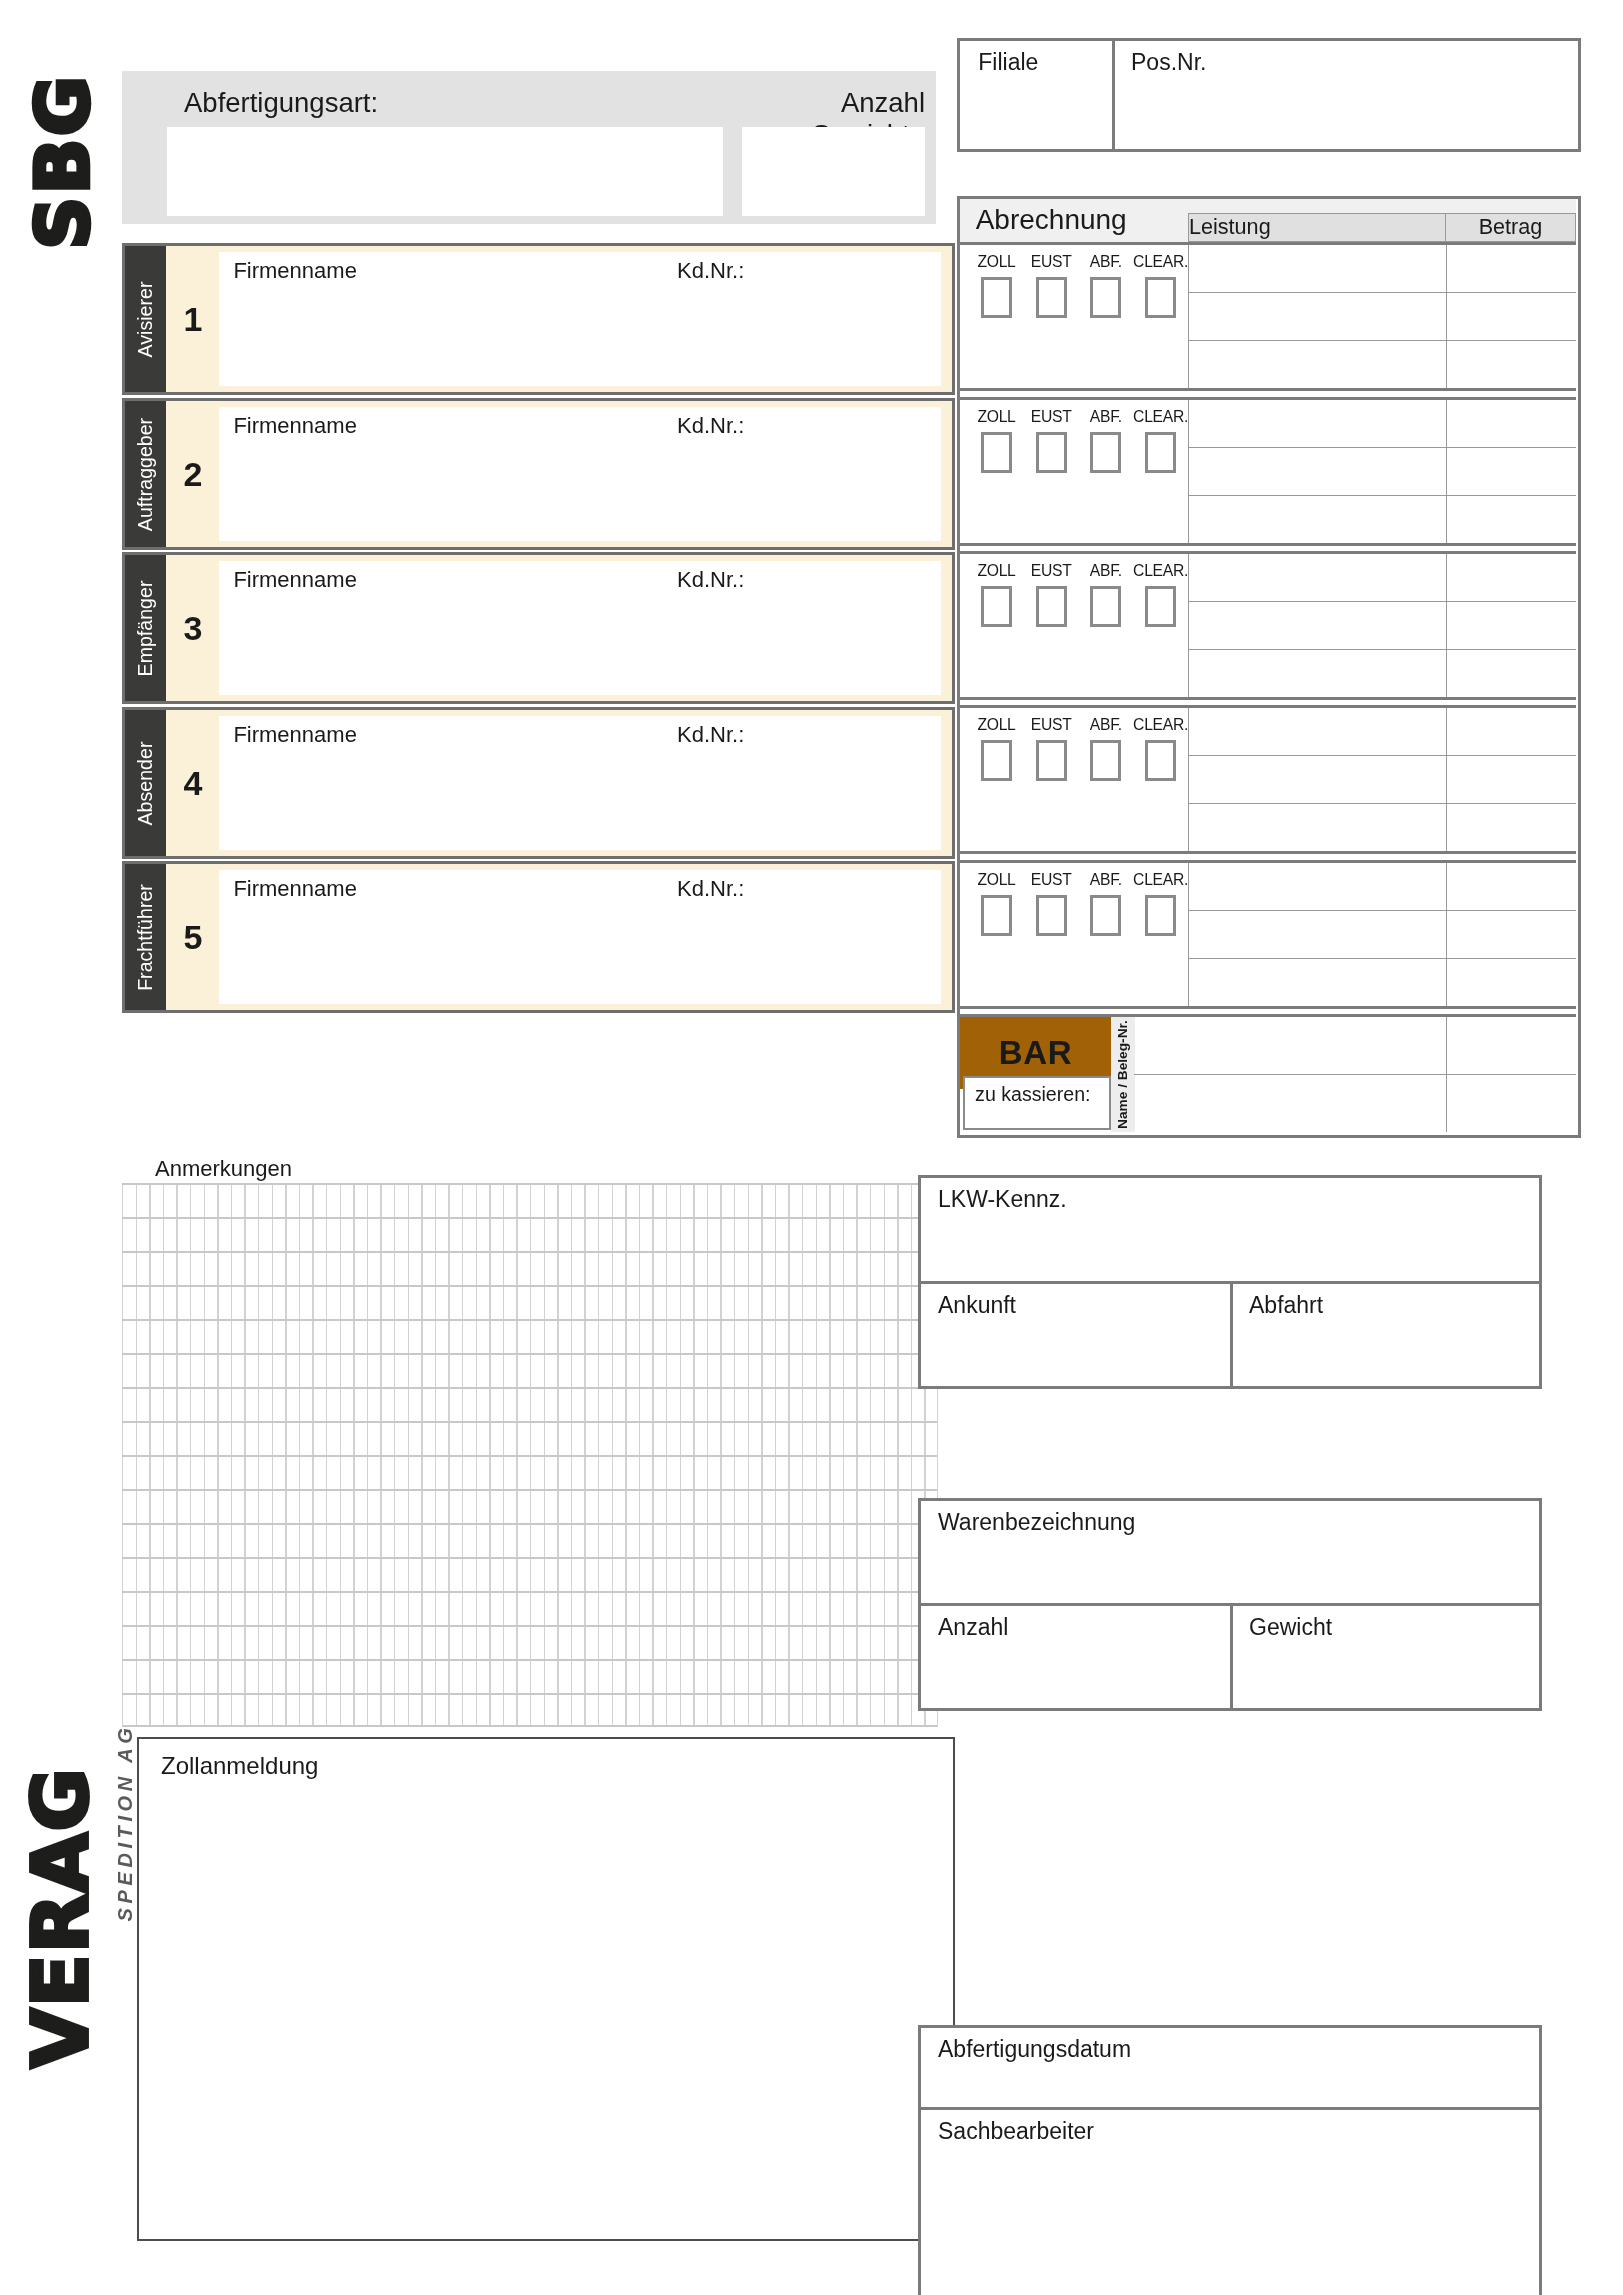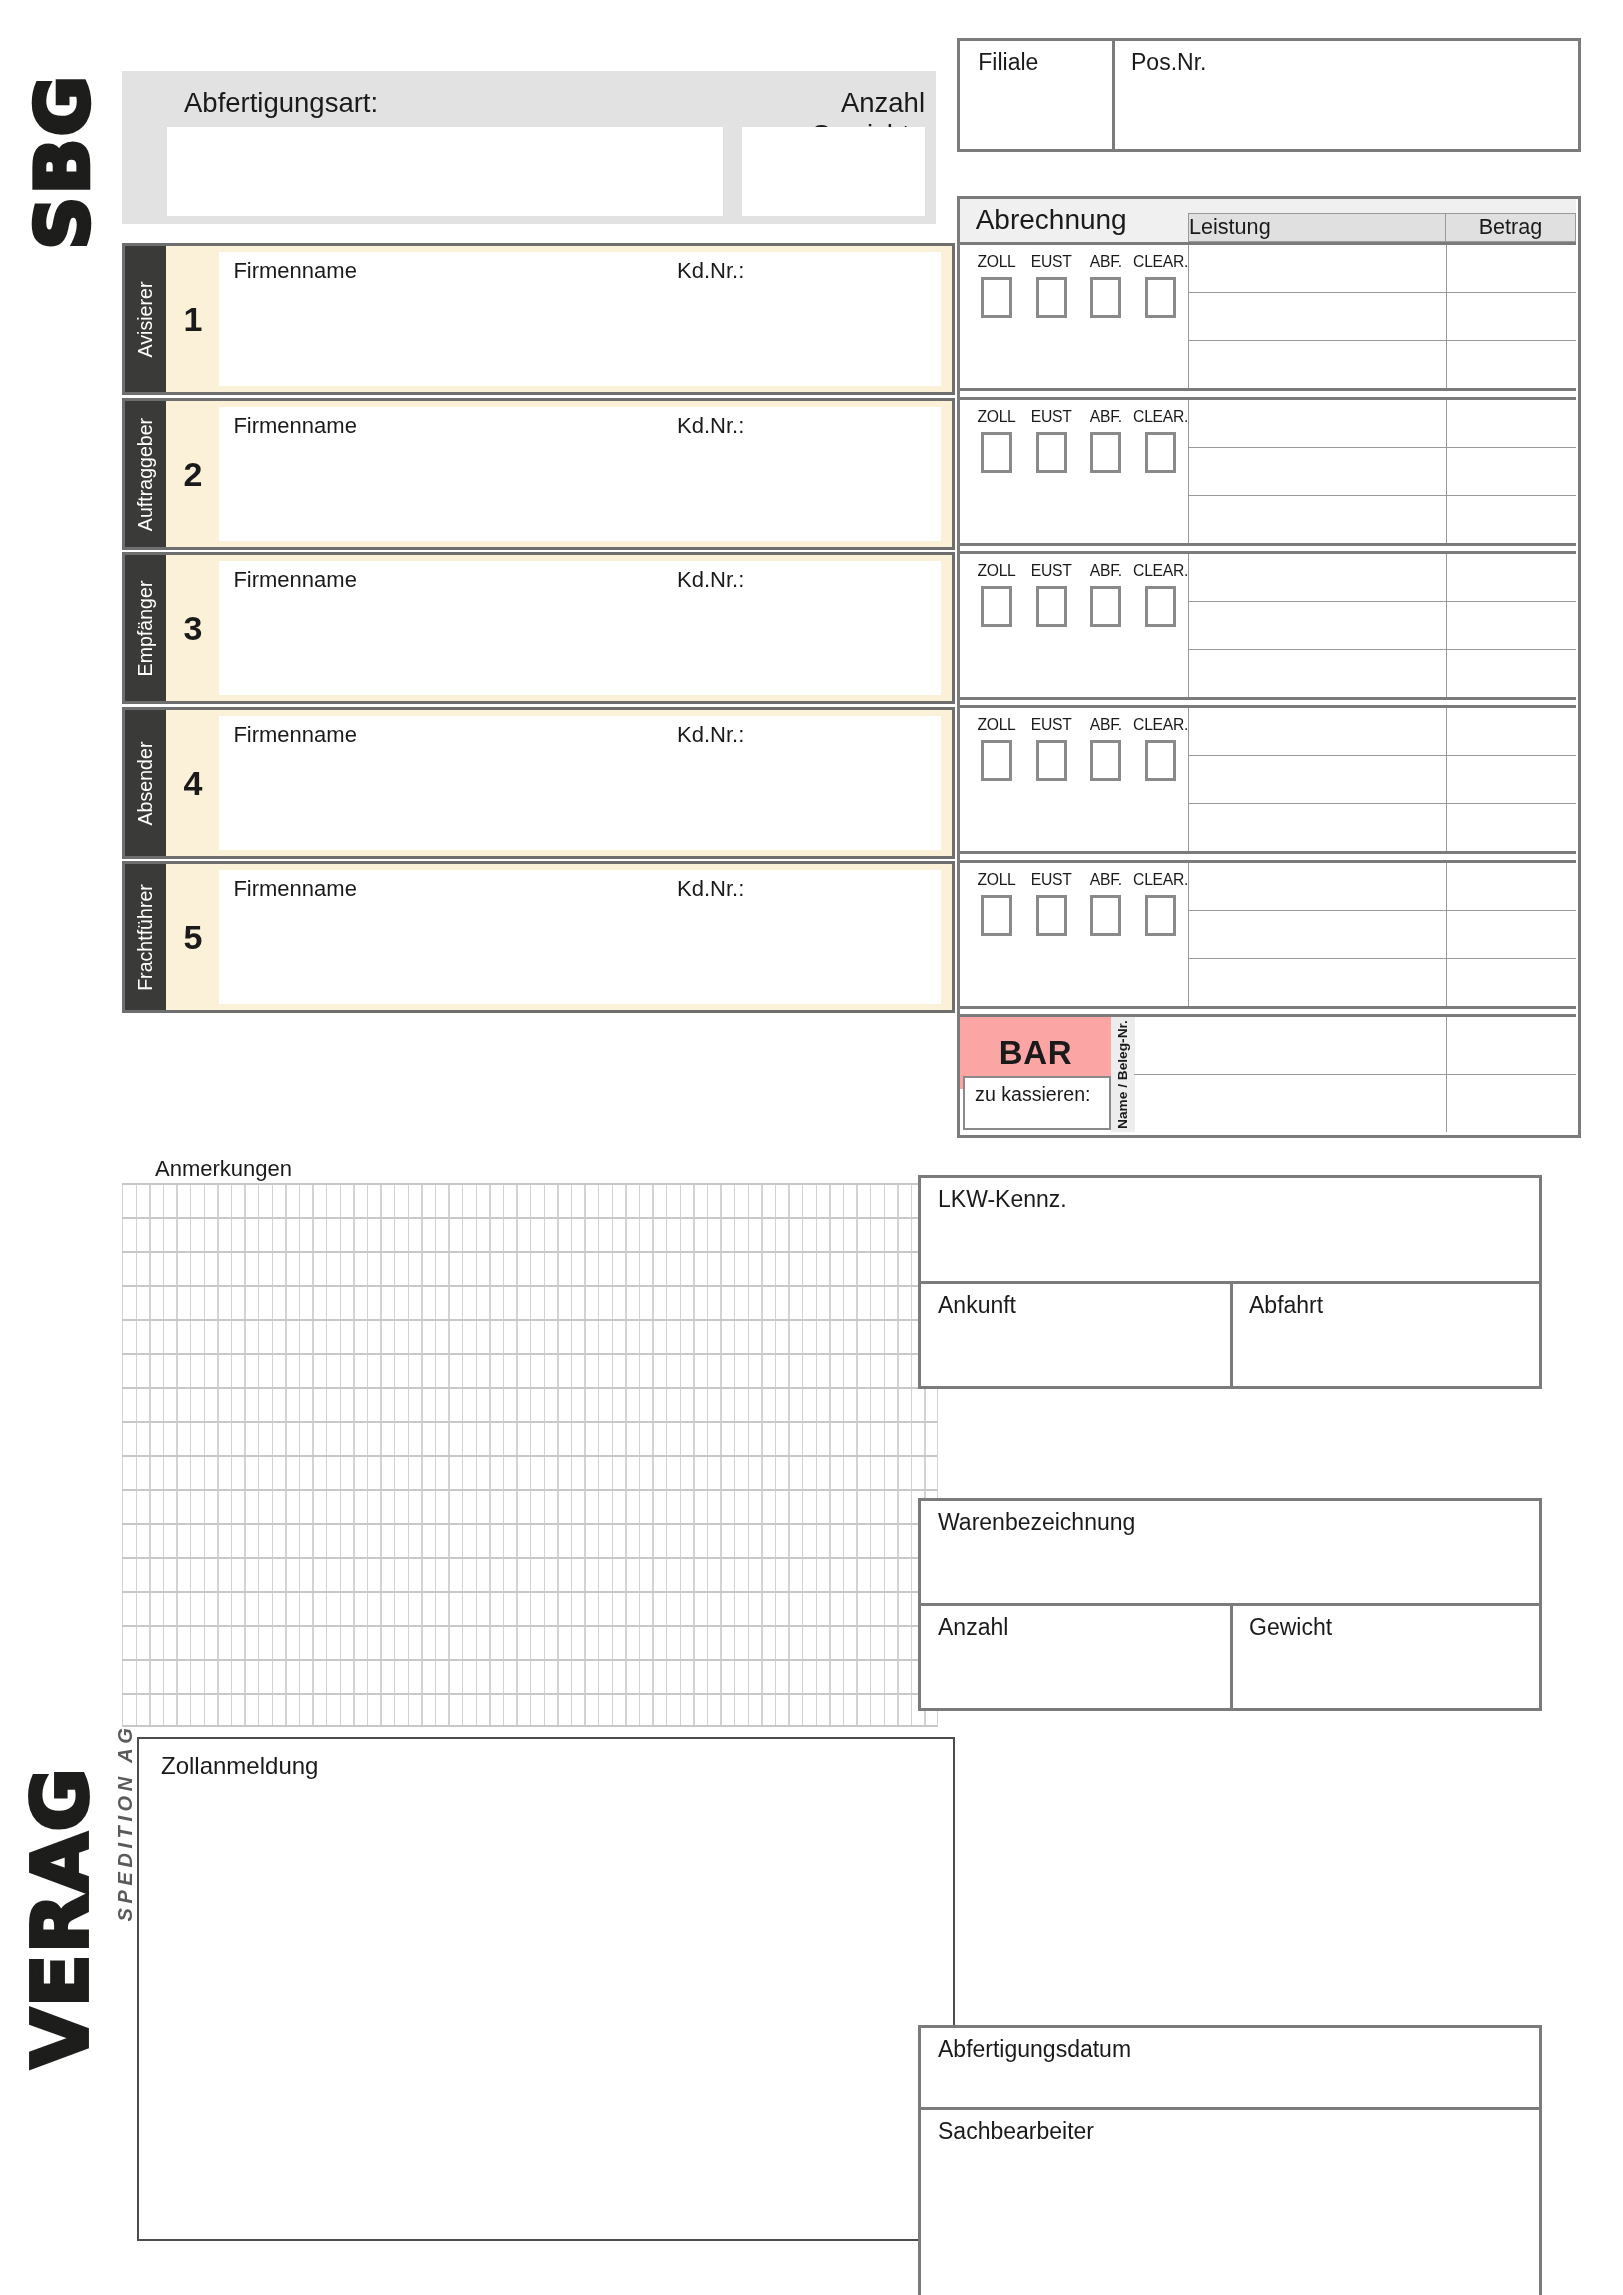--- a/index.html
+++ b/index.html
@@ -67,21 +67,21 @@
   .cbcol .cblab { font-size:15.7px; letter-spacing:-0.3px; }
   .cb { width:31px; height:41px; border:3.3px solid #8a8a8a; background:#fff; margin-top:6.5px; }
   .lzone { position:absolute; left:228px; top:0; bottom:0; right:0; border-left:1.3px solid #999; }
   .lrow { height:33.4%; border-bottom:1.3px solid #999; }
   .lrow:last-child { border-bottom:none; }
   .vmoney-div { position:absolute; left:486px; top:0; bottom:0; width:1.3px; background:#999; }
 
   
   .barblock { position:absolute; left:0; top:815px; width:616px; height:118px;
               border-top:3.3px solid #7b7b7b; background:#fff; }
-  .barlabel { position:absolute; left:0; top:0; width:151px; height:72px; background:#fca5a5;
+  .barlabel { position:absolute; left:0; top:0; width:151px; height:72px; background:#a16207;
               display:flex; align-items:center; justify-content:center;
               font-size:33px; font-weight:bold; letter-spacing:0.7px; }
   .zukass { position:absolute; left:2.6px; top:59px; width:148px; height:54px;
             border:2.6px solid #8a8a8a; background:#fff; font-size:19.6px; padding:5.2px 0 0 10.5px; }
   .namestrip { position:absolute; left:151px; top:0; bottom:0; width:23.6px; background:#ededed;
             display:flex; align-items:center; justify-content:center; }
   .namestrip span { transform:rotate(-90deg); white-space:nowrap; font-size:13.7px; font-weight:bold; }
   .barl { position:absolute; left:174px; top:0; right:0; bottom:0; }
   .barl .r1 { height:50%; border-bottom:1.3px solid #999; }
 

